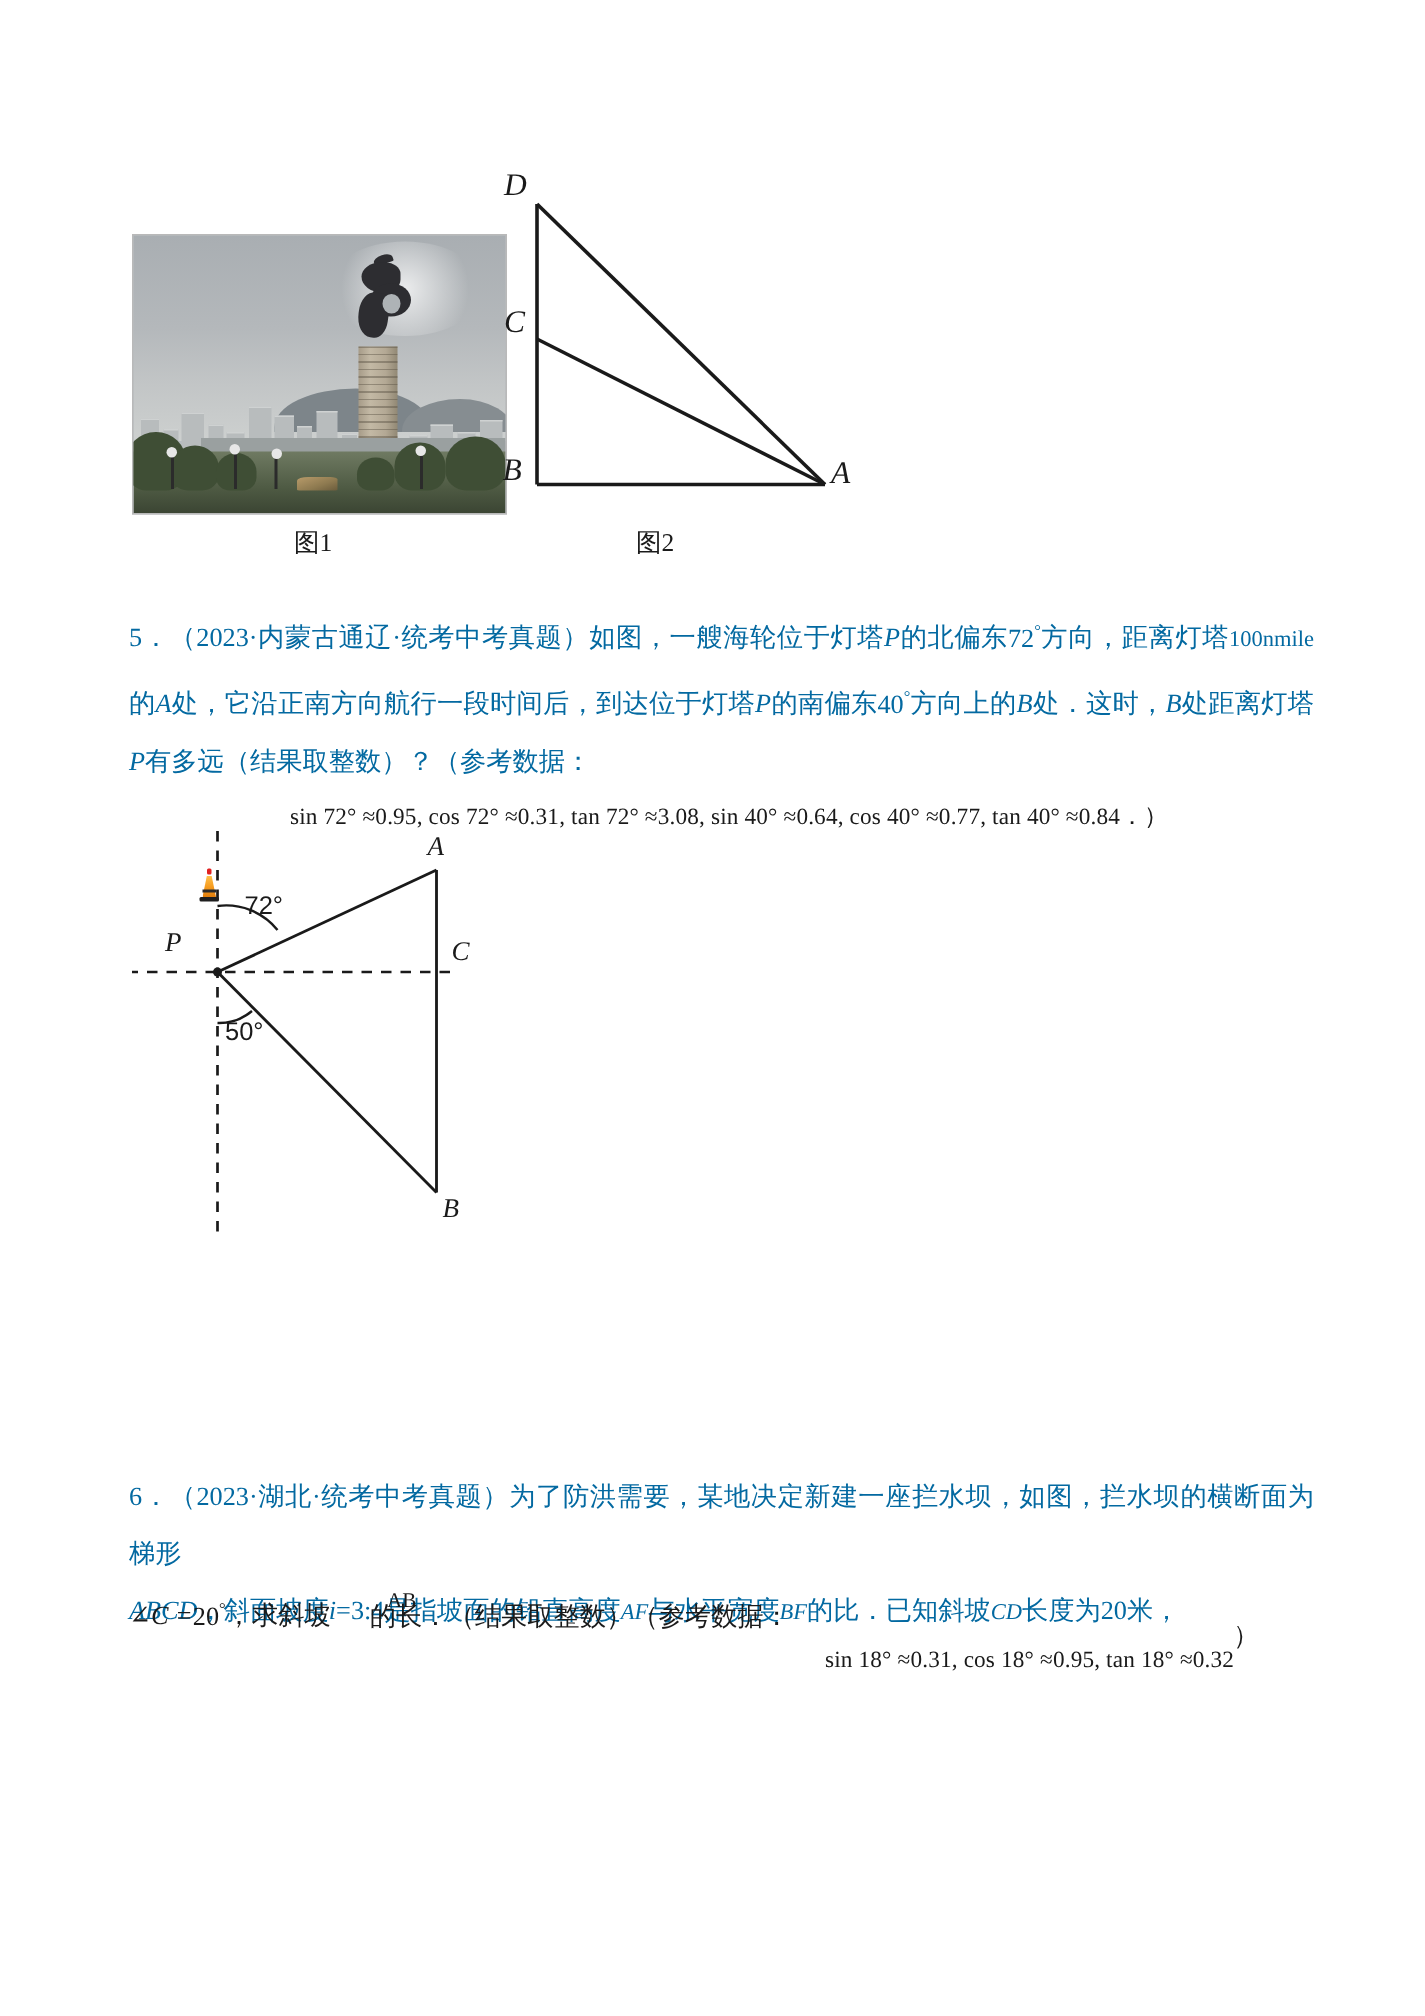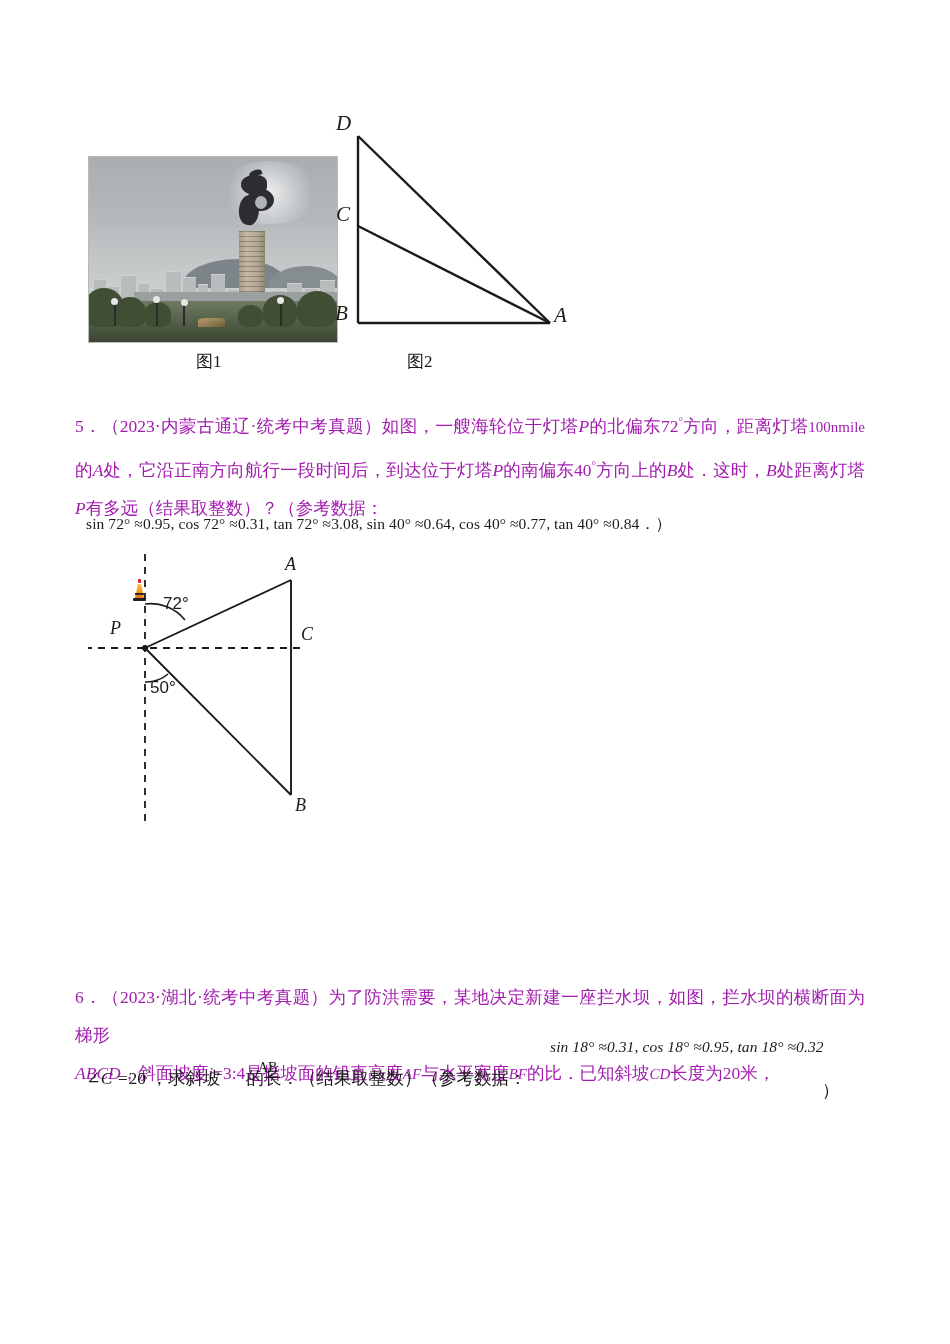--- a/index.html
+++ b/index.html
@@ -171,75 +171,75 @@
     background: linear-gradient(160deg, #b89b6a 0%, #8e7a50 60%, #6b5c3c 100%);
     border-radius: 28% 18% 6% 6%;
   }
 
   .fig-caption {
     position: absolute;
     font-size: 17px;
     font-family: "Liberation Serif", "DejaVu Serif", serif;
   }
   #fig1-caption { left: 110px; top: 242px; }
-  #fig2-caption { left: 321px; top: 242px; }
+  #fig2-caption { left: 338px; top: 242px; }
 
   .fig2 {
     position: absolute;
     left: 232px;
     top: 0px;
     width: 250px;
     height: 242px;
   }
 
   
   .qtext {
     position: absolute;
-    left: 75px;
+    left: 86px;
     width: 790px;
     font-size: 17.5px;
     line-height: 38px;
     text-align: justify;
-    color: #a21caf;
+    color: #0369a1;
   }
   #q5-text { top: 402px; }
   #q6-text { top: 978px; }
 
   .q-num { letter-spacing: 0px; }
   .mi { font-style: italic; font-family: "Liberation Serif", "DejaVu Serif", serif; }
   .deg-sup { font-size: 11px; vertical-align: super; }
   .small-m { font-size: 15px; }
   .formula {
     font-size: 15.5px;
     letter-spacing: 0.1px;
   }
   .nowrap { white-space: nowrap; }
 
   .q5-line4 {
     position: absolute;
     left: 86px;
-    top: 514px;
+    top: 534px;
     width: 800px;
     font-size: 16px;
+    text-align: center;
   }
 
   .q6-line3 {
     position: absolute;
     left: 86px;
     top: 1058px;
     width: 800px;
     font-size: 17.5px;
     line-height: 30px;
   }
   .q6-ref {
     position: absolute;
     left: 550px;
-    top: 1038px;
+    top: 1098px;
     font-size: 15.5px;
-    font-style: italic;
   }
   .q6-paren {
     position: absolute;
     left: 822px;
     top: 1078px;
     font-size: 17.5px;
   }
   .sup-ab {
     position: absolute;
     left: 258px;

